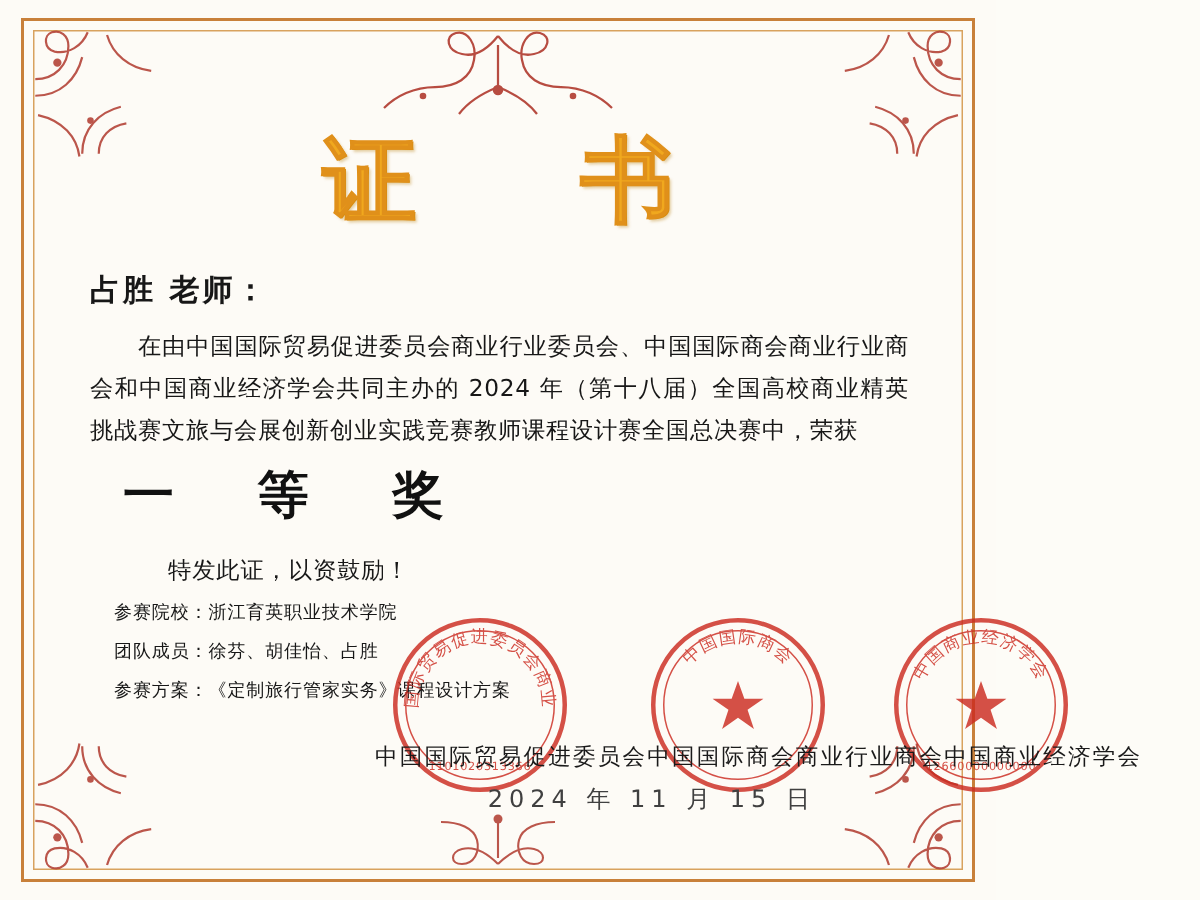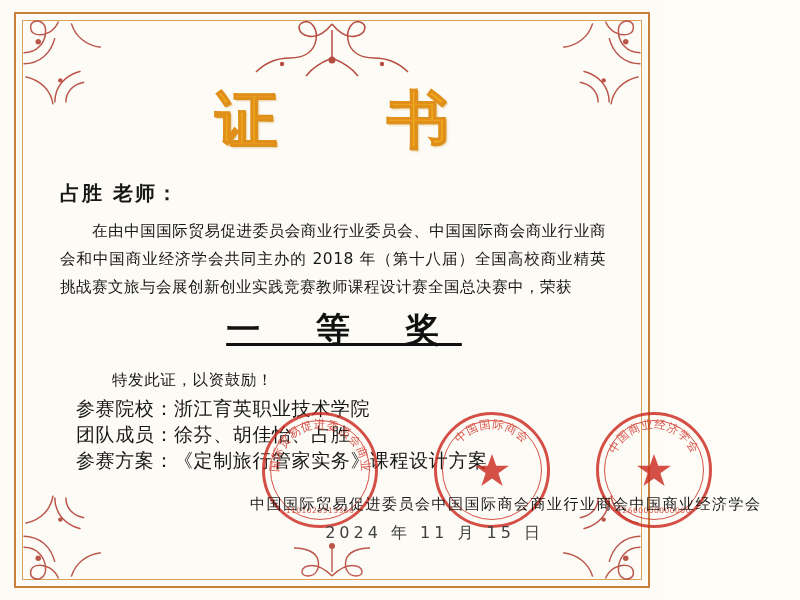--- a/index.html
+++ b/index.html
@@ -107,35 +107,33 @@
     margin-bottom: 10px;
   }
   .paragraph {
     font-size: 15.5px;
     line-height: 28px;
     letter-spacing: 0.5px;
     text-align: justify;
     text-indent: 32px;
   }
   .award {
-    text-align: center;
     font-family: "DejaVu Serif", serif;
     font-size: 34px;
     font-weight: bold;
     letter-spacing: 22px;
     text-indent: 22px;
     margin: 6px 0 14px 0;
     color: #111;
-    text-decoration: underline;
   }
   .sub-lines {
     margin-left: 16px;
   }
   .sub-line {
-    font-size: 19px;
+    font-size: 12px;
     line-height: 26px;
     letter-spacing: 0.6px;
   }
   .note-line {
     font-size: 15.5px;
     line-height: 26px;
     letter-spacing: 0.6px;
     margin-bottom: 2px;
     margin-left: 36px;
   }
@@ -298,21 +296,21 @@
       <path d="M100 6 C108 14 116 18 124 16 C132 14 132 6 124 6 C116 6 112 14 114 22 C116 30 126 34 138 34"></path>
       <path d="M100 10 L100 34"></path>
       <circle cx="100" cy="36" r="3" fill="currentColor" stroke="none"></circle>
     </svg>
   </div>
 
   <div class="title">证 书</div>
 
   <div class="body-text">
     <div class="salutation">占胜 老师：</div>
-    <div class="paragraph">在由中国国际贸易促进委员会商业行业委员会、中国国际商会商业行业商会和中国商业经济学会共同主办的 2018 年（第十八届）全国高校商业精英挑战赛文旅与会展创新创业实践竞赛教师课程设计赛全国总决赛中，荣获</div>
+    <div class="paragraph">在由中国国际贸易促进委员会商业行业委员会、中国国际商会商业行业商会和中国商业经济学会共同主办的 2024 年（第十八届）全国高校商业精英挑战赛文旅与会展创新创业实践竞赛教师课程设计赛全国总决赛中，荣获</div>
     <div class="award">一 等 奖</div>
     <div class="sub-lines">
       <div class="note-line">特发此证，以资鼓励！</div>
       <div class="sub-line">参赛院校：浙江育英职业技术学院</div>
       <div class="sub-line">团队成员：徐芬、胡佳怡、占胜</div>
       <div class="sub-line">参赛方案：《定制旅行管家实务》课程设计方案</div>
     </div>
   </div>
 
   <div class="seals">

